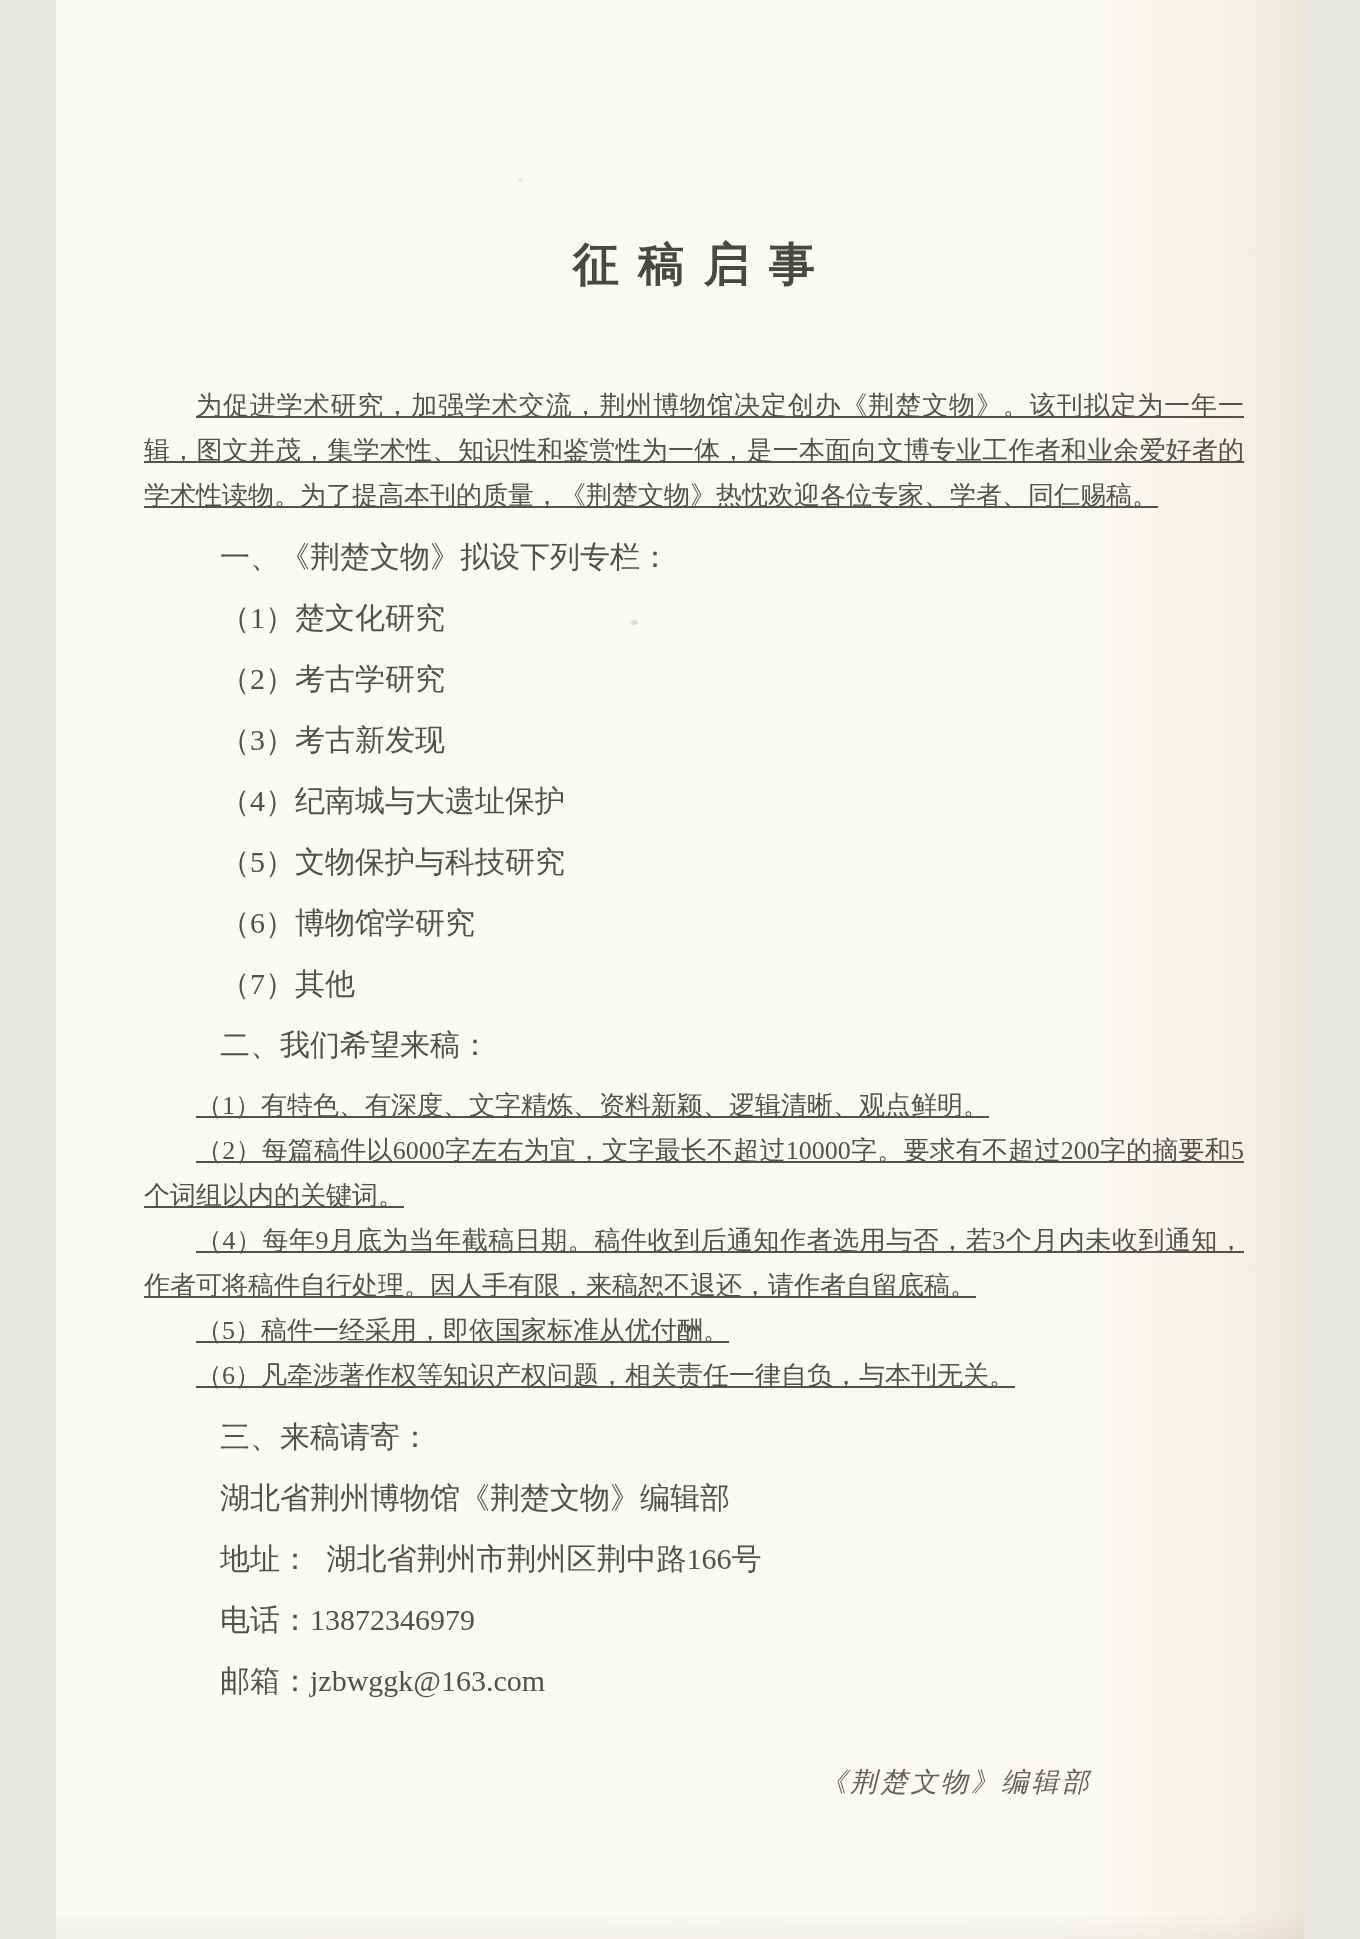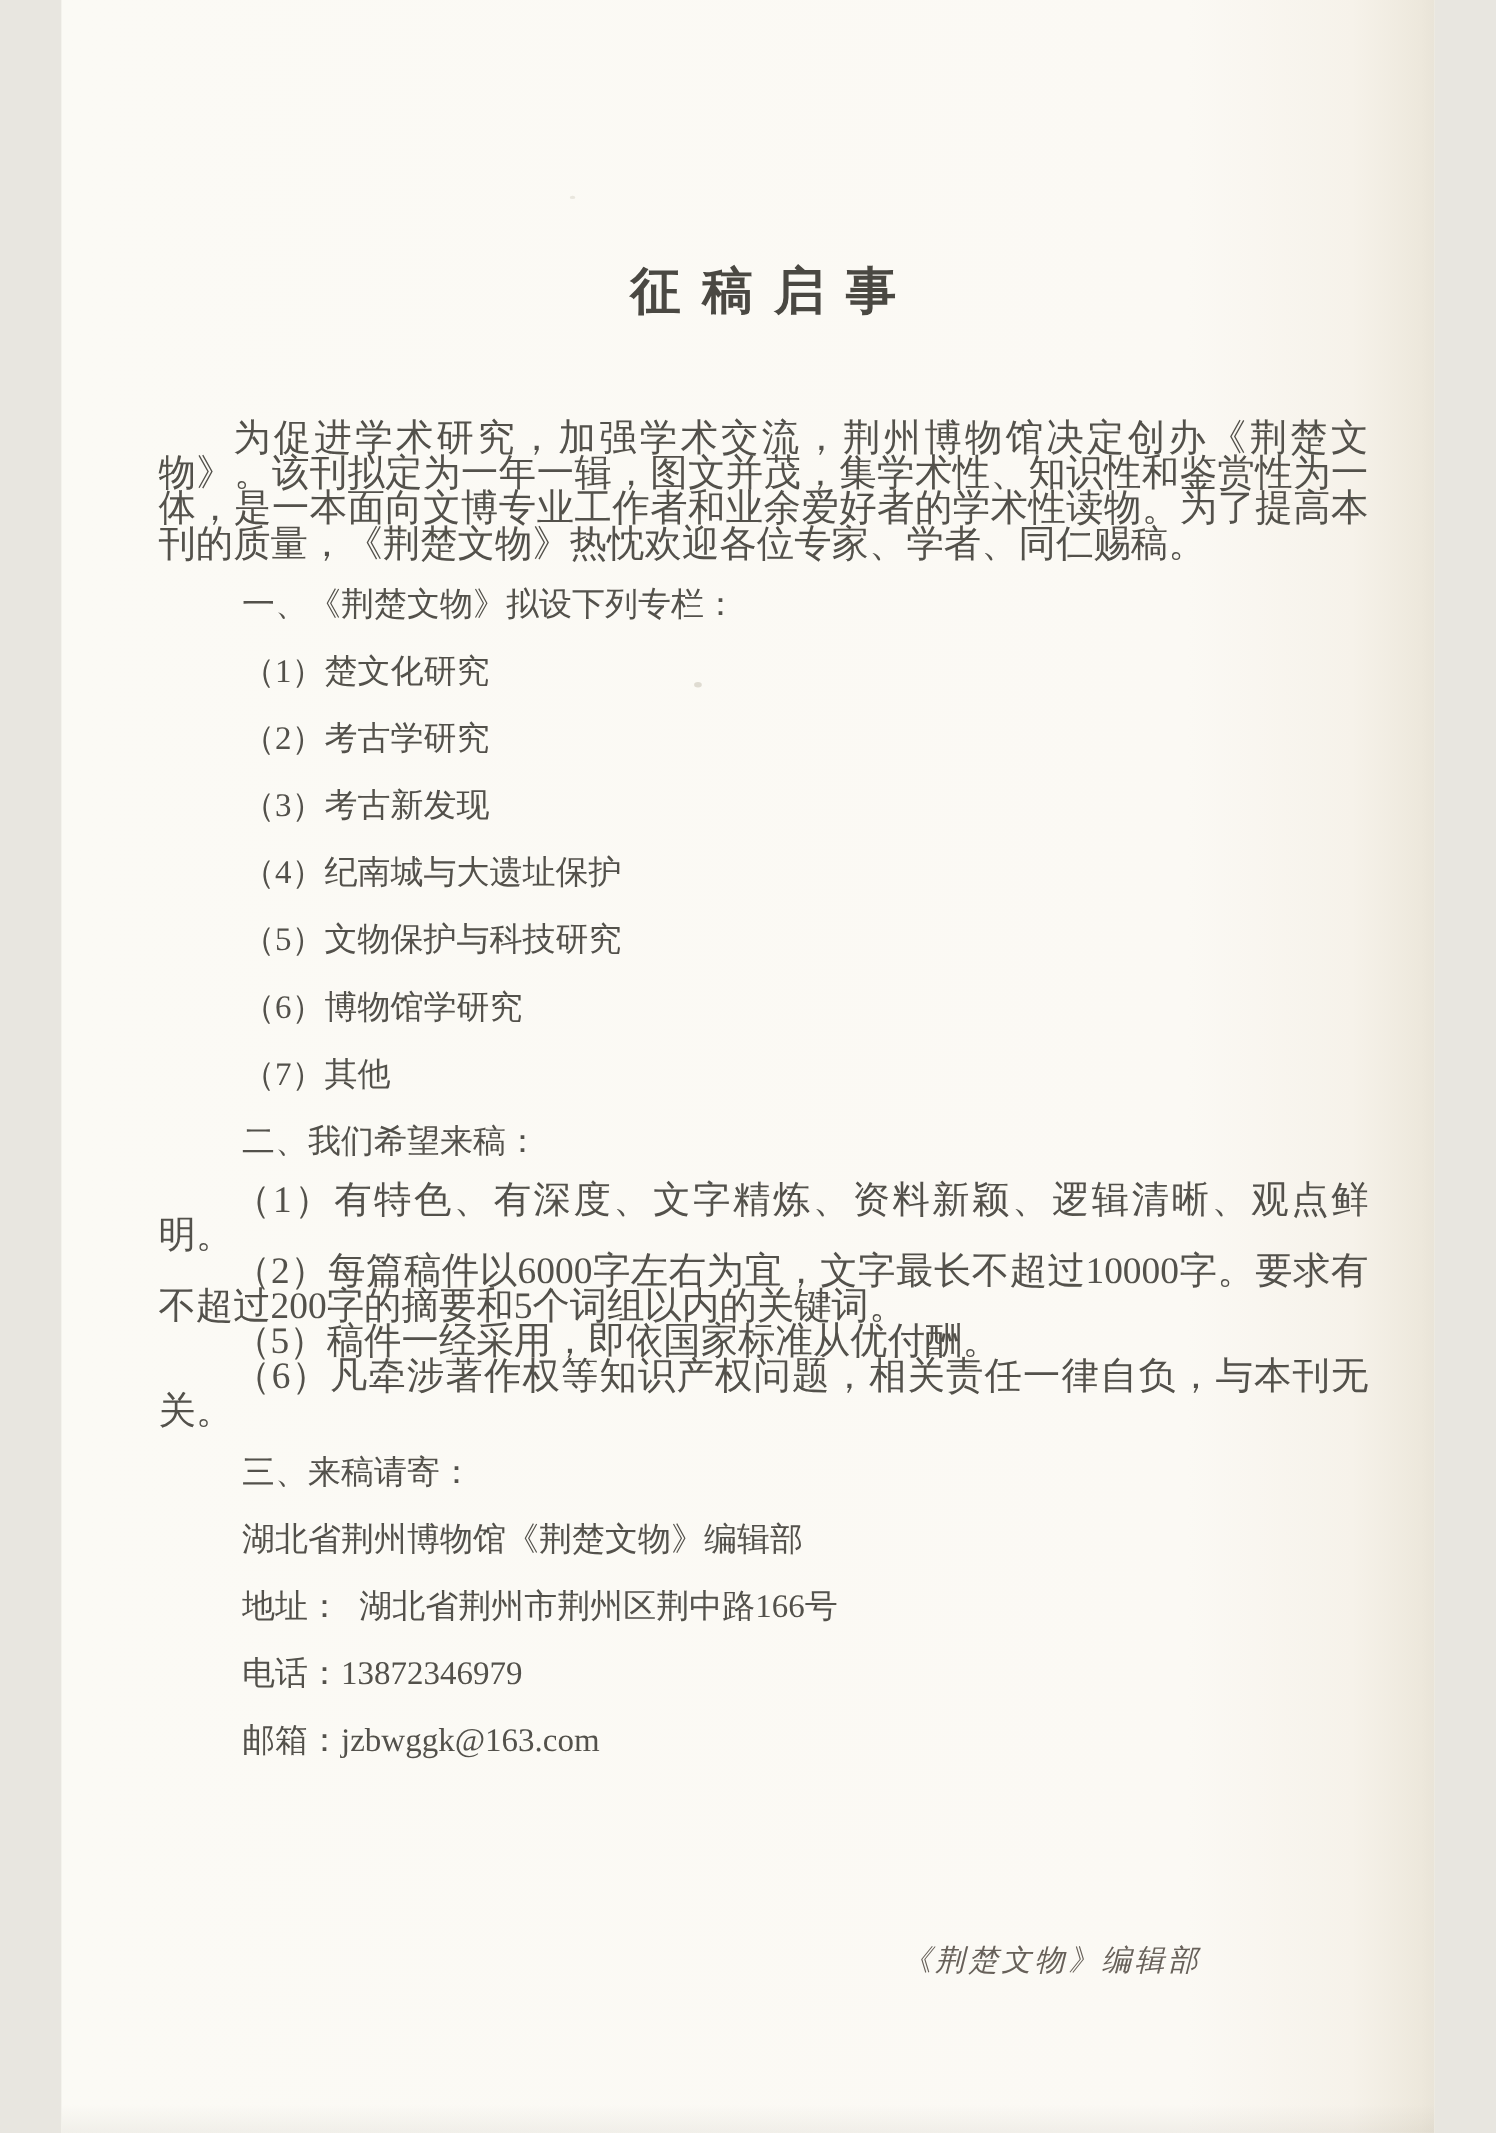--- a/index.html
+++ b/index.html
@@ -38,24 +38,25 @@
     font-size: 46px;
     line-height: 60px;
     font-weight: bold;
     text-align: center;
     letter-spacing: 0.42em;
     text-indent: 0.42em; 
     color: #4a4842;
   }
   .para {
     margin: 0;
-    font-size: 34px;
-    line-height: 32px;
+    font-size: 26px;
+    line-height: 45px;
     text-align: justify;
     text-indent: 2em;
+    text-decoration: underline;
   }
   .intro {
     margin-top: 88px;
   }
   .line {
     font-size: 30px;
     line-height: 45px;
     margin: 16px;
     text-indent: 2em;
     white-space: nowrap;
@@ -103,20 +104,21 @@
     <div class="line">（2）考古学研究</div>
     <div class="line">（3）考古新发现</div>
     <div class="line">（4）纪南城与大遗址保护</div>
     <div class="line">（5）文物保护与科技研究</div>
     <div class="line">（6）博物馆学研究</div>
     <div class="line">（7）其他</div>
 
     <div class="line">二、我们希望来稿：</div>
     <p class="para">（1）有特色、有深度、文字精炼、资料新颖、逻辑清晰、观点鲜明。</p>
     <p class="para">（2）每篇稿件以6000字左右为宜，文字最长不超过10000字。要求有不超过200字的摘要和5个词组以内的关键词。</p>
+    <p class="para">（4）每年9月底为当年截稿日期。稿件收到后通知作者选用与否，若3个月内未收到通知，作者可将稿件自行处理。因人手有限，来稿恕不退还，请作者自留底稿。</p>
     <p class="para">（5）稿件一经采用，即依国家标准从优付酬。</p>
     <p class="para">（6）凡牵涉著作权等知识产权问题，相关责任一律自负，与本刊无关。</p>
 
     <div class="line">三、来稿请寄：</div>
     <div class="line">湖北省荆州博物馆《荆楚文物》编辑部</div>
 
     <div class="line contact-line"><span>地址：</span><span class="gap"></span><span>湖北省荆州市荆州区荆中路166号</span></div>
 
 
     <div class="line contact-line"><span>电话：</span><span>13872346979</span></div>

